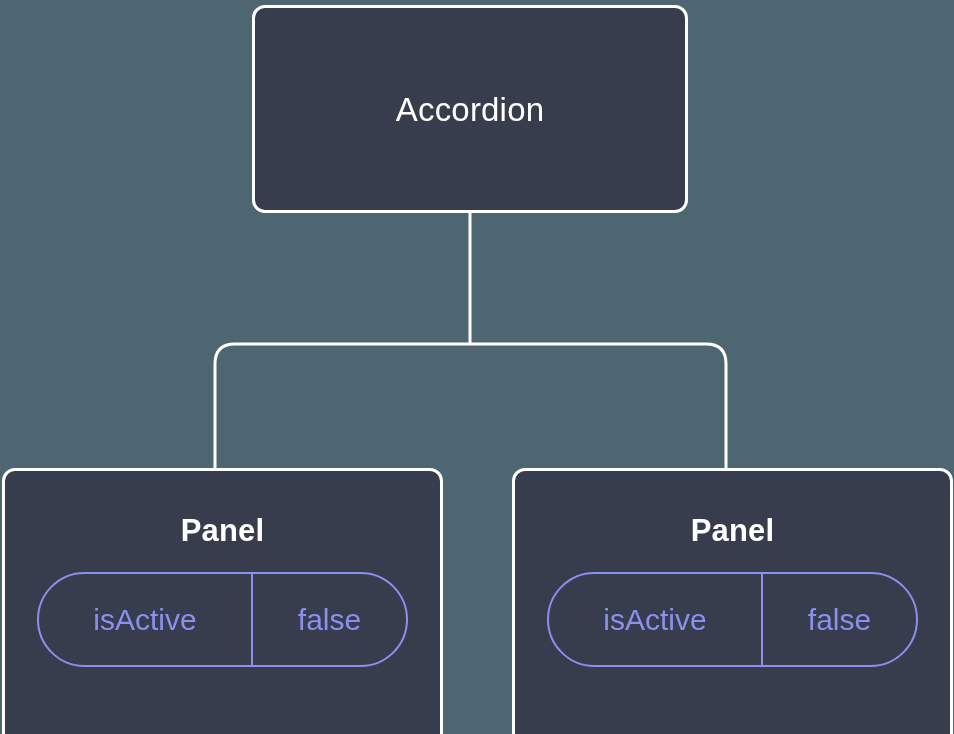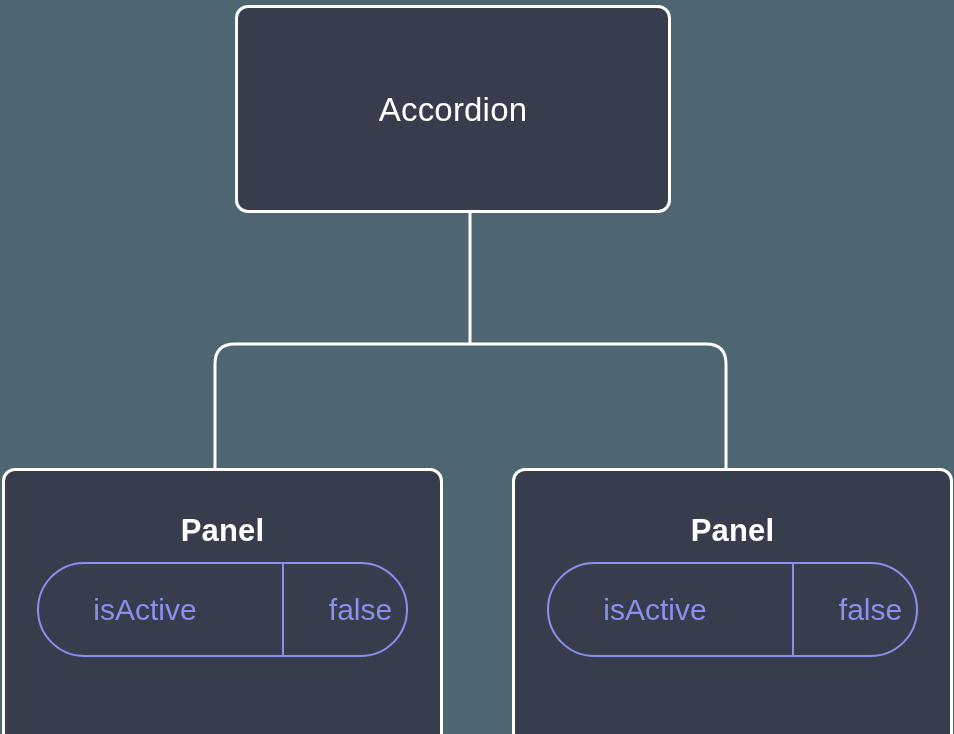--- a/index.html
+++ b/index.html
@@ -33,21 +33,21 @@
     box-sizing: border-box;
     background: #373d4d;
     border: 3px solid #ffffff;
     border-radius: 13px;
     display: flex;
     flex-direction: column;
     align-items: center;
   }
 
   .node-accordion {
-    left: 235px;
+    left: 252px;
     top: 5px;
     width: 436px;
     height: 208px;
     justify-content: center;
   }
 
   .node-panel-left {
     left: 2px;
     top: 468px;
     width: 441px;
@@ -75,30 +75,29 @@
   }
 
   .node-panel-left .node-title,
   .node-panel-right .node-title {
     font-size: 31px;
     font-weight: bold;
   }
 
   
   .prop-pill {
-    margin-top: 16px;
+    margin-top: 26px;
     box-sizing: border-box;
     height: 95px;
     width: 371px;
     border: 2px solid #8b8fee;
     border-radius: 48px;
     display: flex;
     align-items: stretch;
     overflow: hidden;
-    gap: 31px;
   }
 
   .prop-cell {
     display: flex;
     align-items: center;
     justify-content: center;
     color: #8b8fee;
     font-size: 30px;
     line-height: 1;
     white-space: nowrap;

